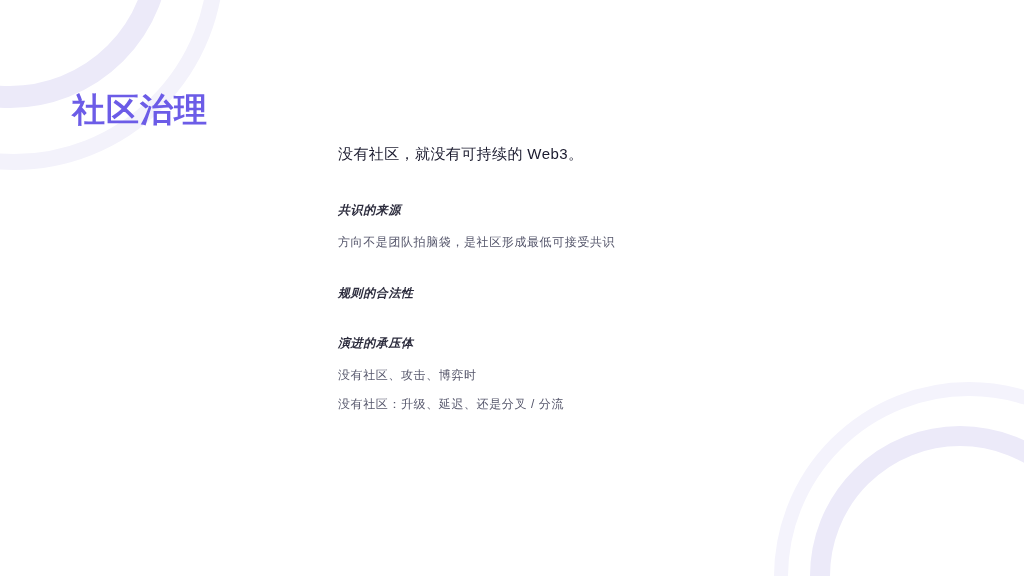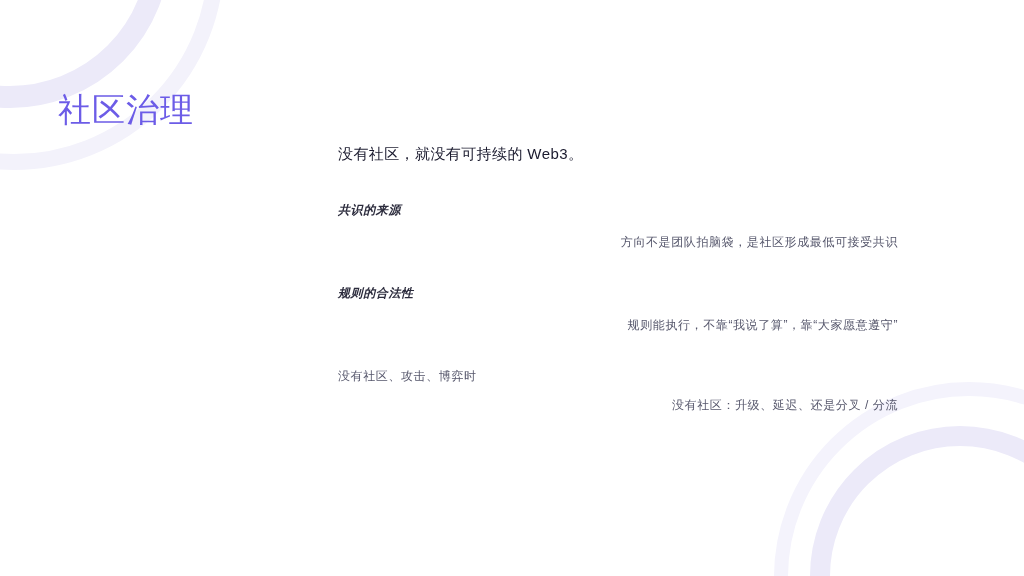--- a/index.html
+++ b/index.html
@@ -58,27 +58,27 @@
     bottom: -196px;
     width: 390px;
     height: 390px;
     border-radius: 50%;
     border: 14px solid #f4f3fc;
     box-sizing: border-box;
   }
 
   .slide-title {
     position: absolute;
-    left: 58px;
+    left: 72px;
     top: 44px;
     font-size: 33px;
     line-height: 44px;
     color: #6c5ce7;
     letter-spacing: 1px;
-    font-weight: 400;
+    font-weight: 700;
     margin-top: 44px;
   }
 
   .content {
     position: absolute;
     left: 338px;
     top: 142px;
     width: 560px;
   }
 
@@ -106,21 +106,21 @@
     font-style: italic;
   }
 
   .block-line {
     font-size: 12px;
     line-height: 21px;
     color: #55566b;
     letter-spacing: 0.6px;
     margin-bottom: 8px;
   }
-  .block-line:last-child { margin-bottom: 0; text-align: right; }
+  .block-line:last-child { margin-bottom: 0; }
 </style>
 </head>
 <body>
 
 <div class="slide">
 
   <div class="deco-top-left-2"></div>
   <div class="deco-top-left"></div>
   <div class="deco-bottom-right-2"></div>
   <div class="deco-bottom-right"></div>
@@ -131,22 +131,22 @@
 
     <div class="lead">没有社区，就没有可持续的 Web3。</div>
 
     <div class="block">
       <div class="block-title">共识的来源</div>
       <div class="block-line">方向不是团队拍脑袋，是社区形成最低可接受共识</div>
     </div>
 
     <div class="block">
       <div class="block-title">规则的合法性</div>
-      <div class="block-line">规则能执行，不靠“我说了算”，靠“大家愿意遵守”</div>
     </div>
 
     <div class="block">
+      <div class="block-title">演进的承压体</div>
       <div class="block-line">没有社区、攻击、博弈时</div>
       <div class="block-line">没有社区：升级、延迟、还是分叉 / 分流</div>
     </div>
 
   </div>
 </div>
 
 </body></html>

